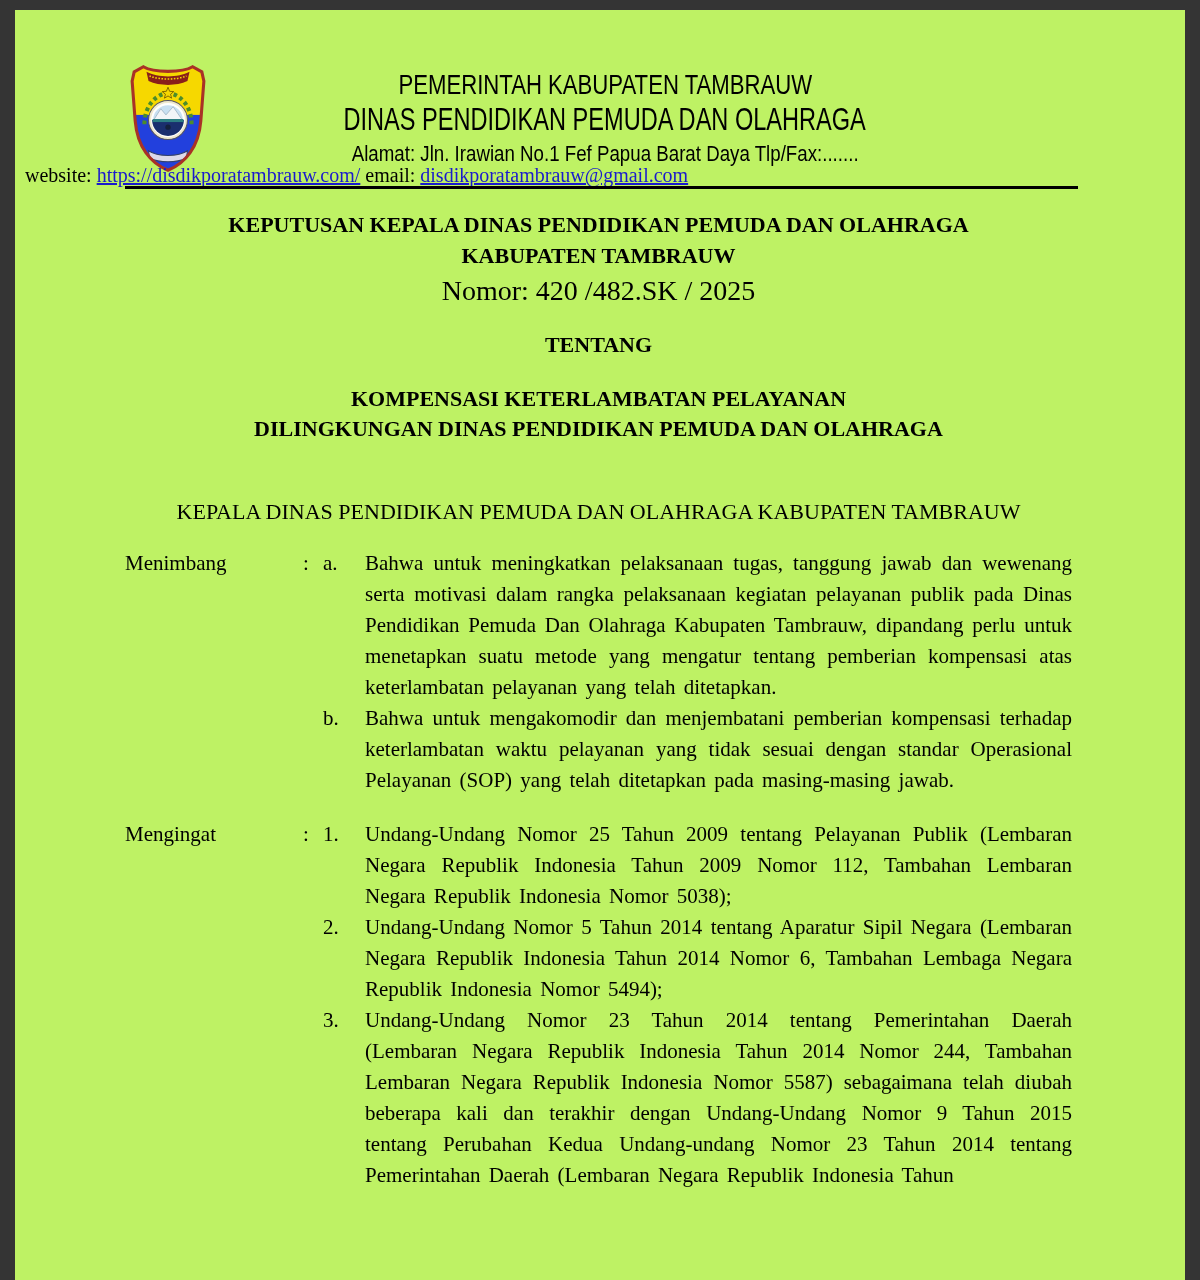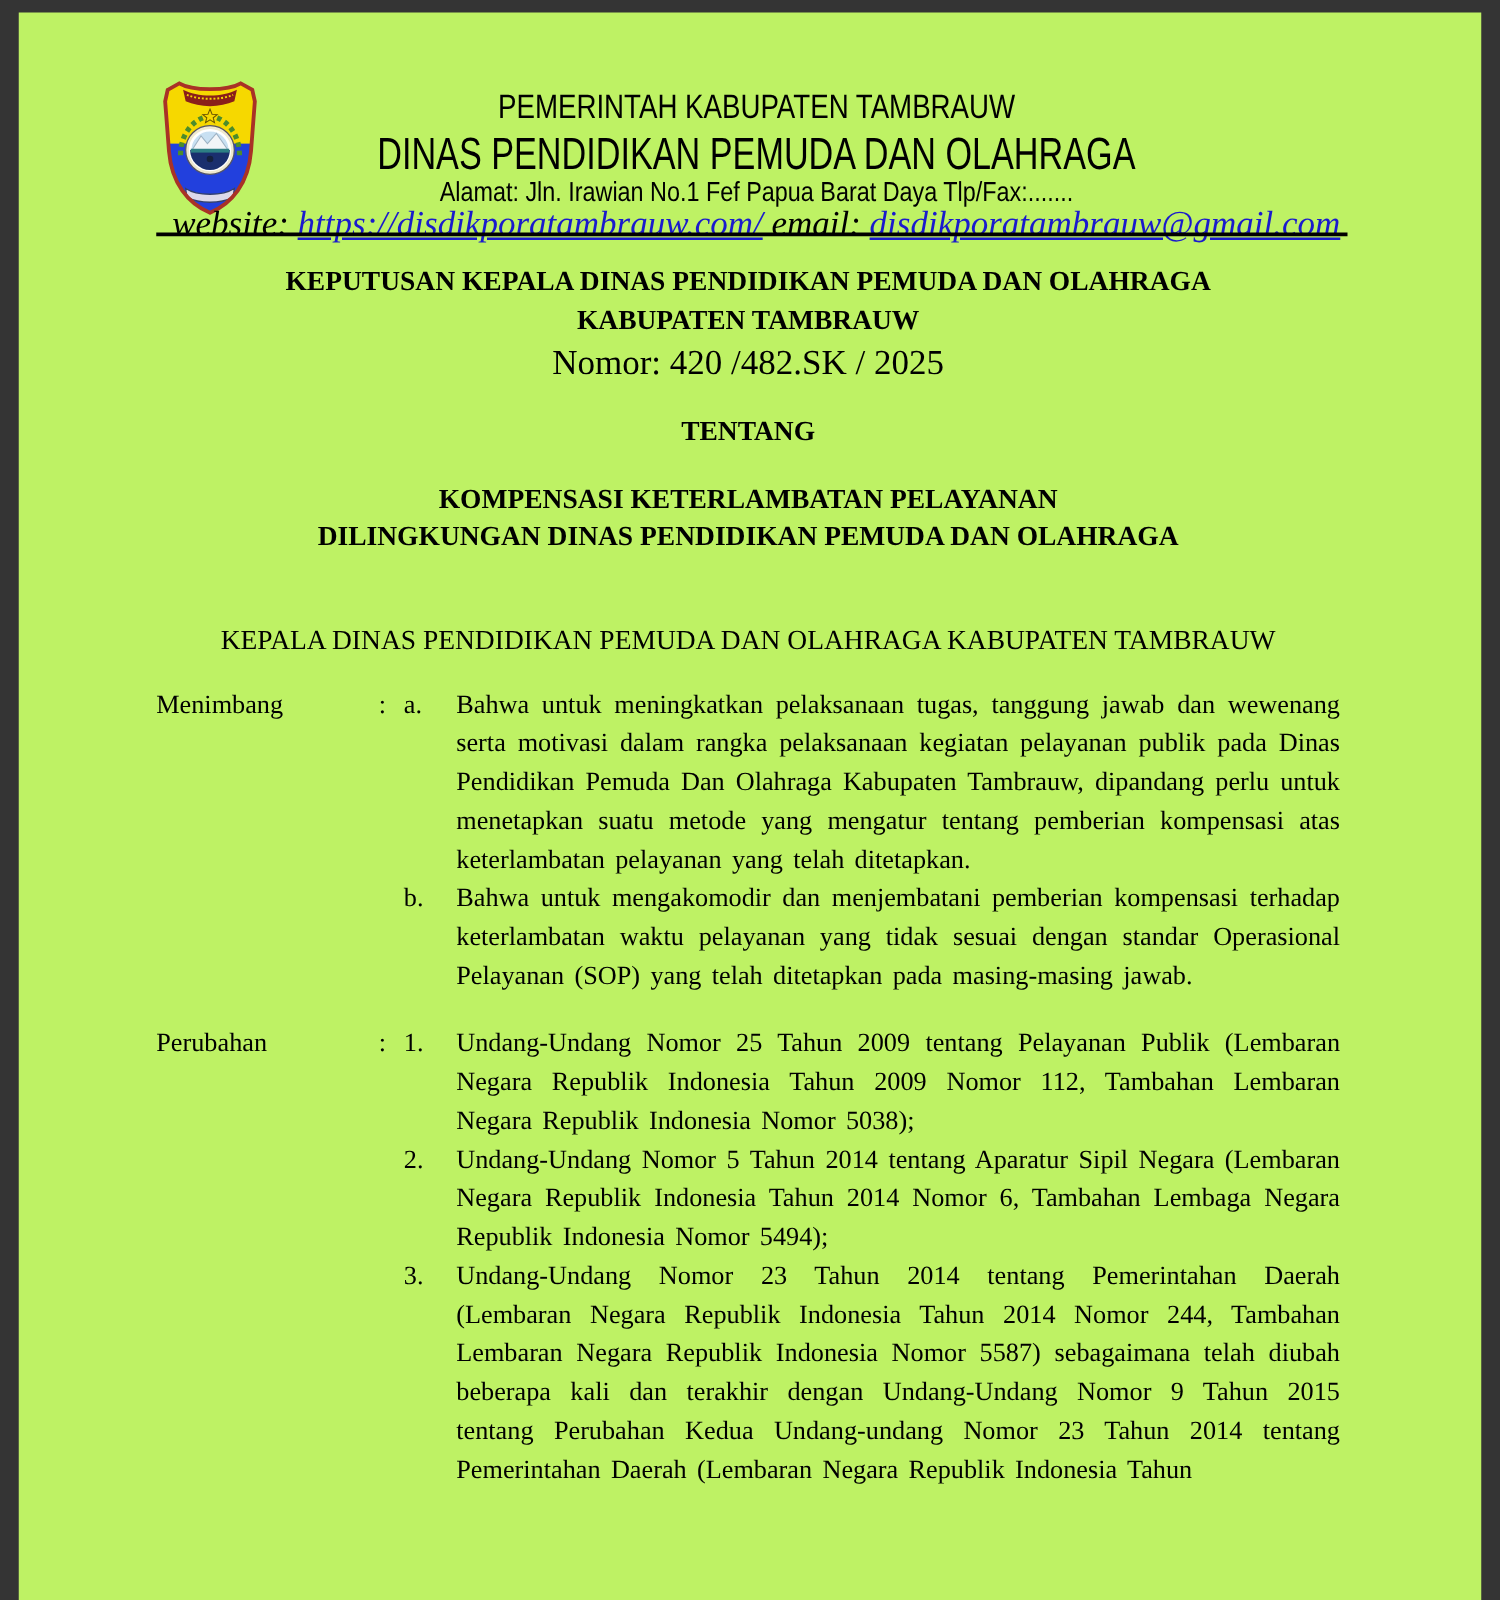--- a/index.html
+++ b/index.html
@@ -36,31 +36,30 @@
     left: 10px;
     right: 0;
     text-align: center;
     white-space: nowrap;
     font-family: "Liberation Sans", "DejaVu Sans", sans-serif;
     line-height: 1.1;
   }
   .hdr-line > span { display: inline-block; transform-origin: 50% 50%; }
   .hdr-gov    { top: 61px;  font-size: 27px; }
   .hdr-gov    > span { transform: scaleX(0.82); }
-  .hdr-dept   { top: 93px;  font-size: 36px; text-align: center; }
+  .hdr-dept   { top: 93px;  font-size: 31px; text-align: center; }
   .hdr-dept   > span { transform: scaleX(0.76); }
   .hdr-alamat { top: 132px; font-size: 22px; }
   .hdr-alamat > span { transform: scaleX(0.85); }
   .hdr-web {
     position: absolute;
     top: 154px; left: 10px; right: 0;
-    text-align: center;
+    text-align: left;
     font-family: "Liberation Serif", "DejaVu Serif", serif;
-    font-style: italic;
-    font-size: 28px;
+    font-size: 20px;
     white-space: nowrap;
   }
   .hdr-web a {
     color: #1a1acd;
     text-decoration: underline;
     cursor: pointer;
   }
   .hdr-rule {
     position: absolute;
     top: 176px;
@@ -212,21 +211,21 @@
           <div class="item-text">Bahwa untuk meningkatkan pelaksanaan tugas, tanggung jawab dan wewenang serta motivasi dalam rangka pelaksanaan kegiatan pelayanan publik pada Dinas Pendidikan Pemuda Dan Olahraga Kabupaten Tambrauw, dipandang perlu untuk menetapkan suatu metode yang mengatur tentang pemberian kompensasi atas keterlambatan pelayanan yang telah ditetapkan.</div>
         </div>
         <div class="clause-item">
           <div class="item-marker">b.</div>
           <div class="item-text">Bahwa untuk mengakomodir dan menjembatani pemberian kompensasi terhadap keterlambatan waktu pelayanan yang tidak sesuai dengan standar Operasional Pelayanan (SOP) yang telah ditetapkan pada masing-masing jawab.</div>
         </div>
       </div>
     </section>
 
     <section class="clause second">
-      <div class="clause-label">Perubahan</div>
+      <div class="clause-label">Mengingat</div>
       <div class="clause-colon">:</div>
       <div class="clause-items">
         <div class="clause-item">
           <div class="item-marker">1.</div>
           <div class="item-text">Undang-Undang Nomor 25 Tahun 2009 tentang Pelayanan Publik (Lembaran Negara Republik Indonesia Tahun 2009 Nomor 112, Tambahan Lembaran Negara Republik Indonesia Nomor 5038);</div>
         </div>
         <div class="clause-item">
           <div class="item-marker">2.</div>
           <div class="item-text">Undang-Undang Nomor 5 Tahun 2014 tentang Aparatur Sipil Negara (Lembaran Negara Republik Indonesia Tahun 2014 Nomor 6, Tambahan Lembaga Negara Republik Indonesia Nomor 5494);</div>
         </div>

